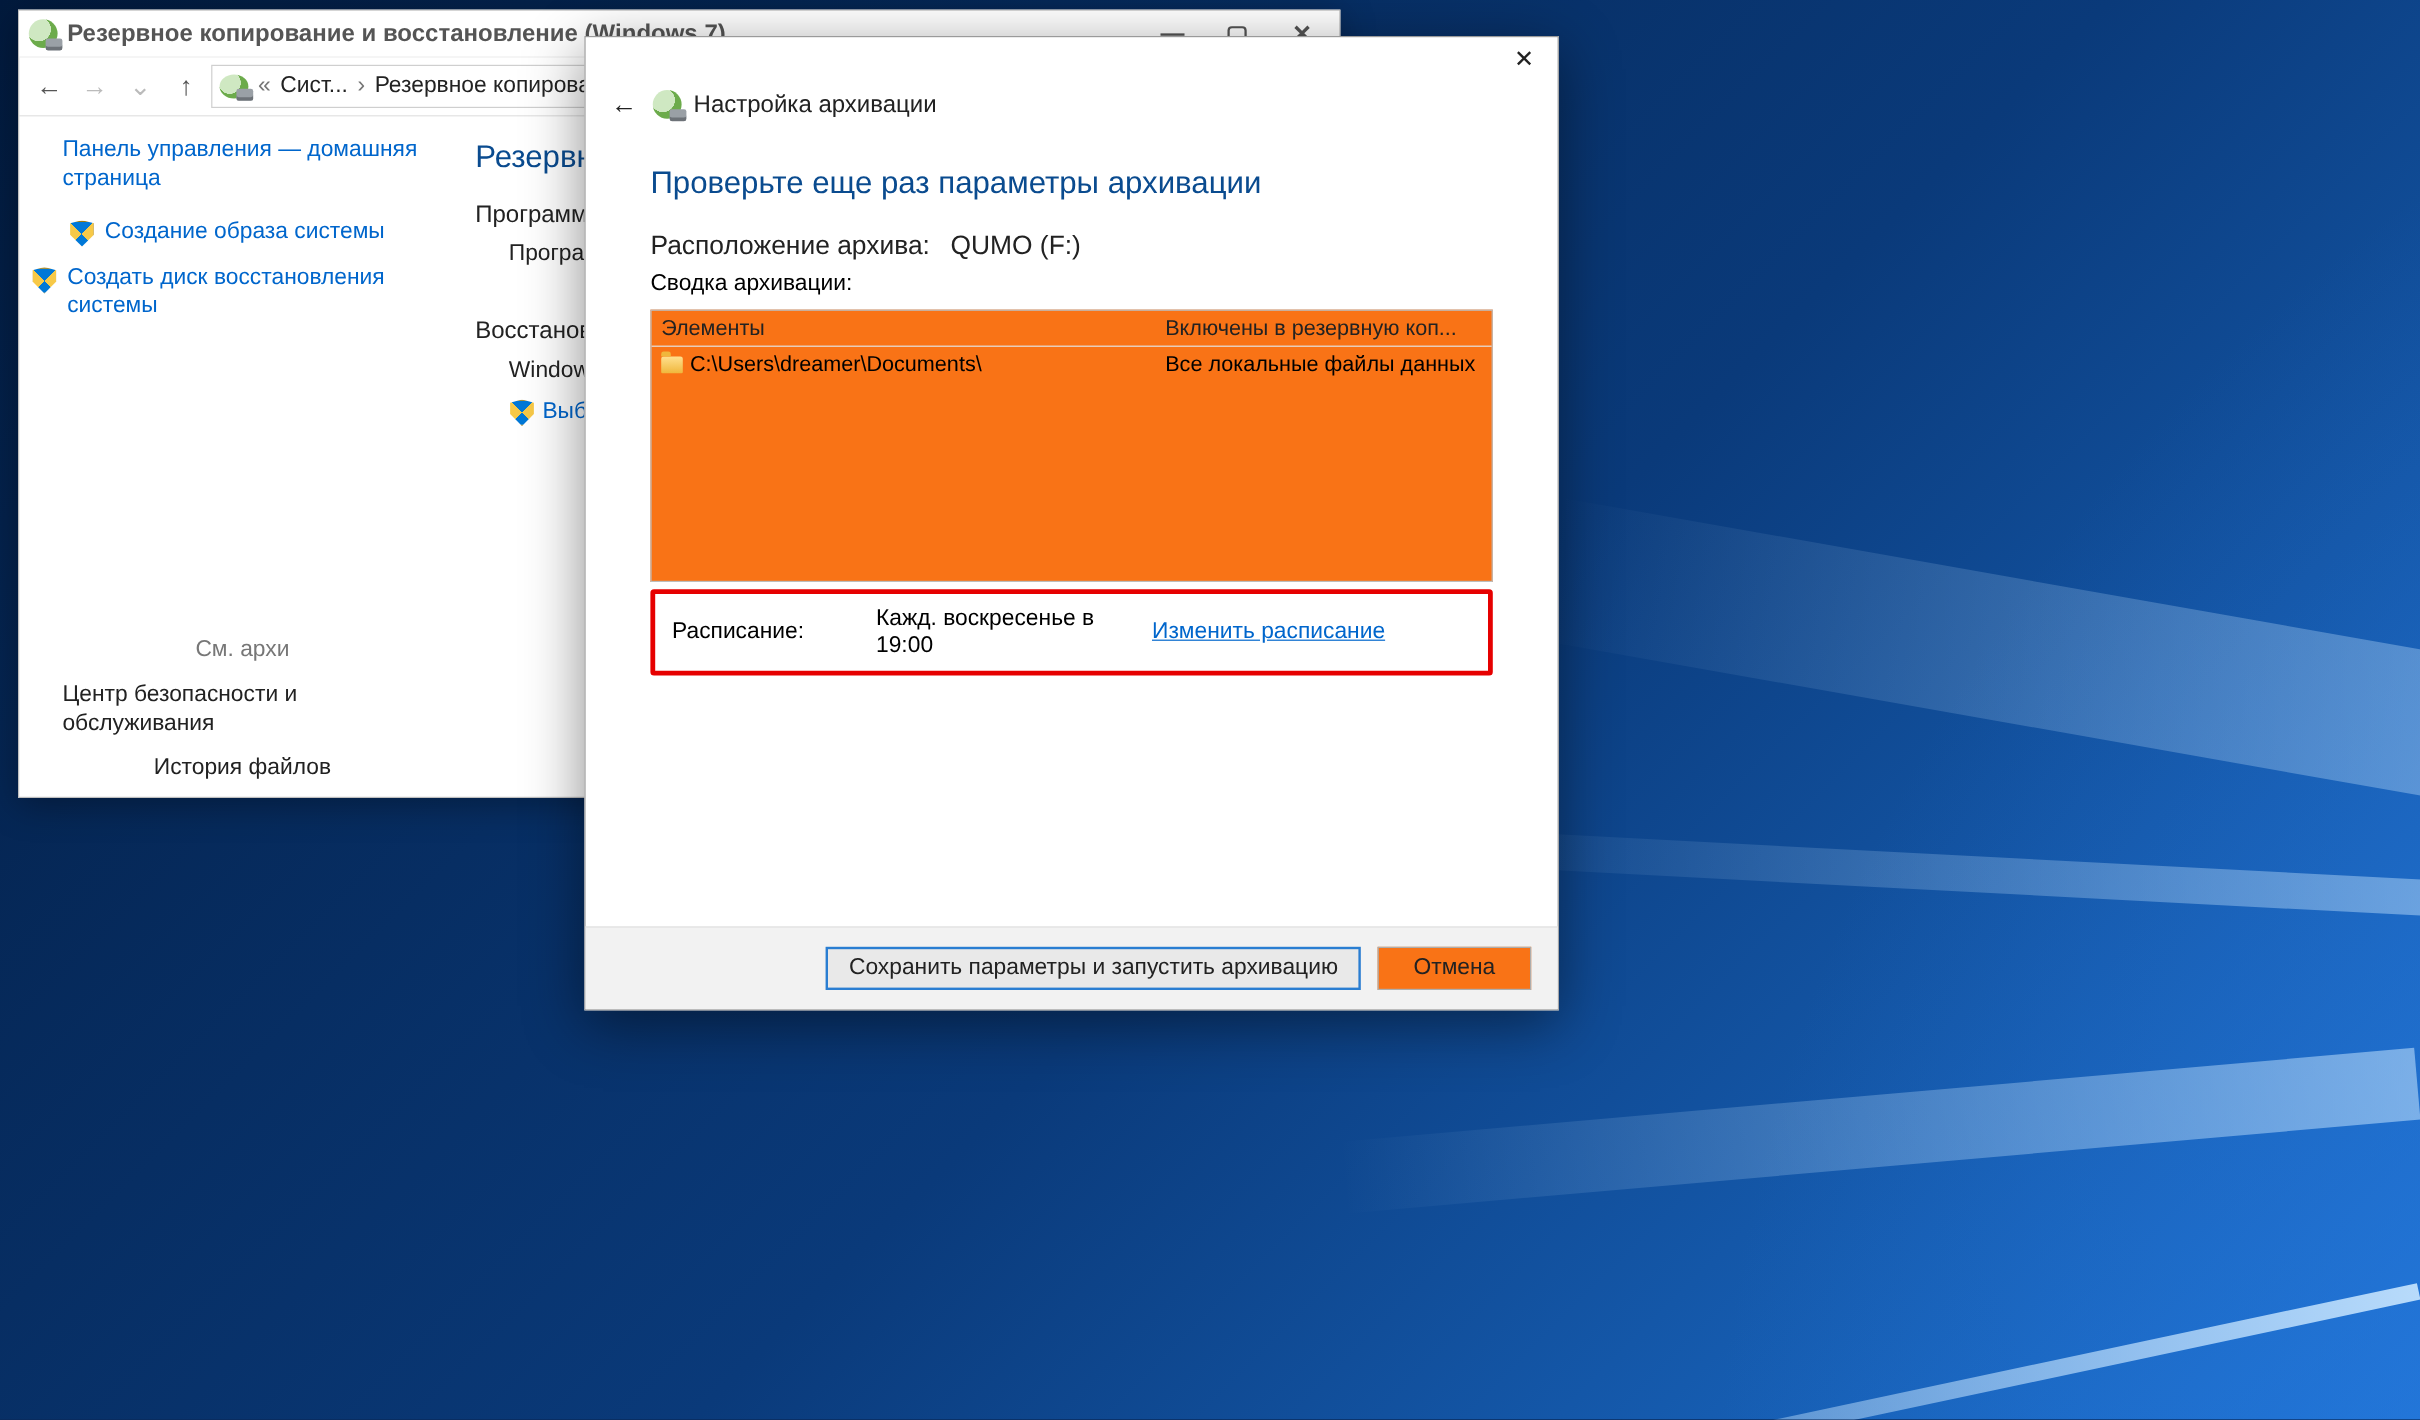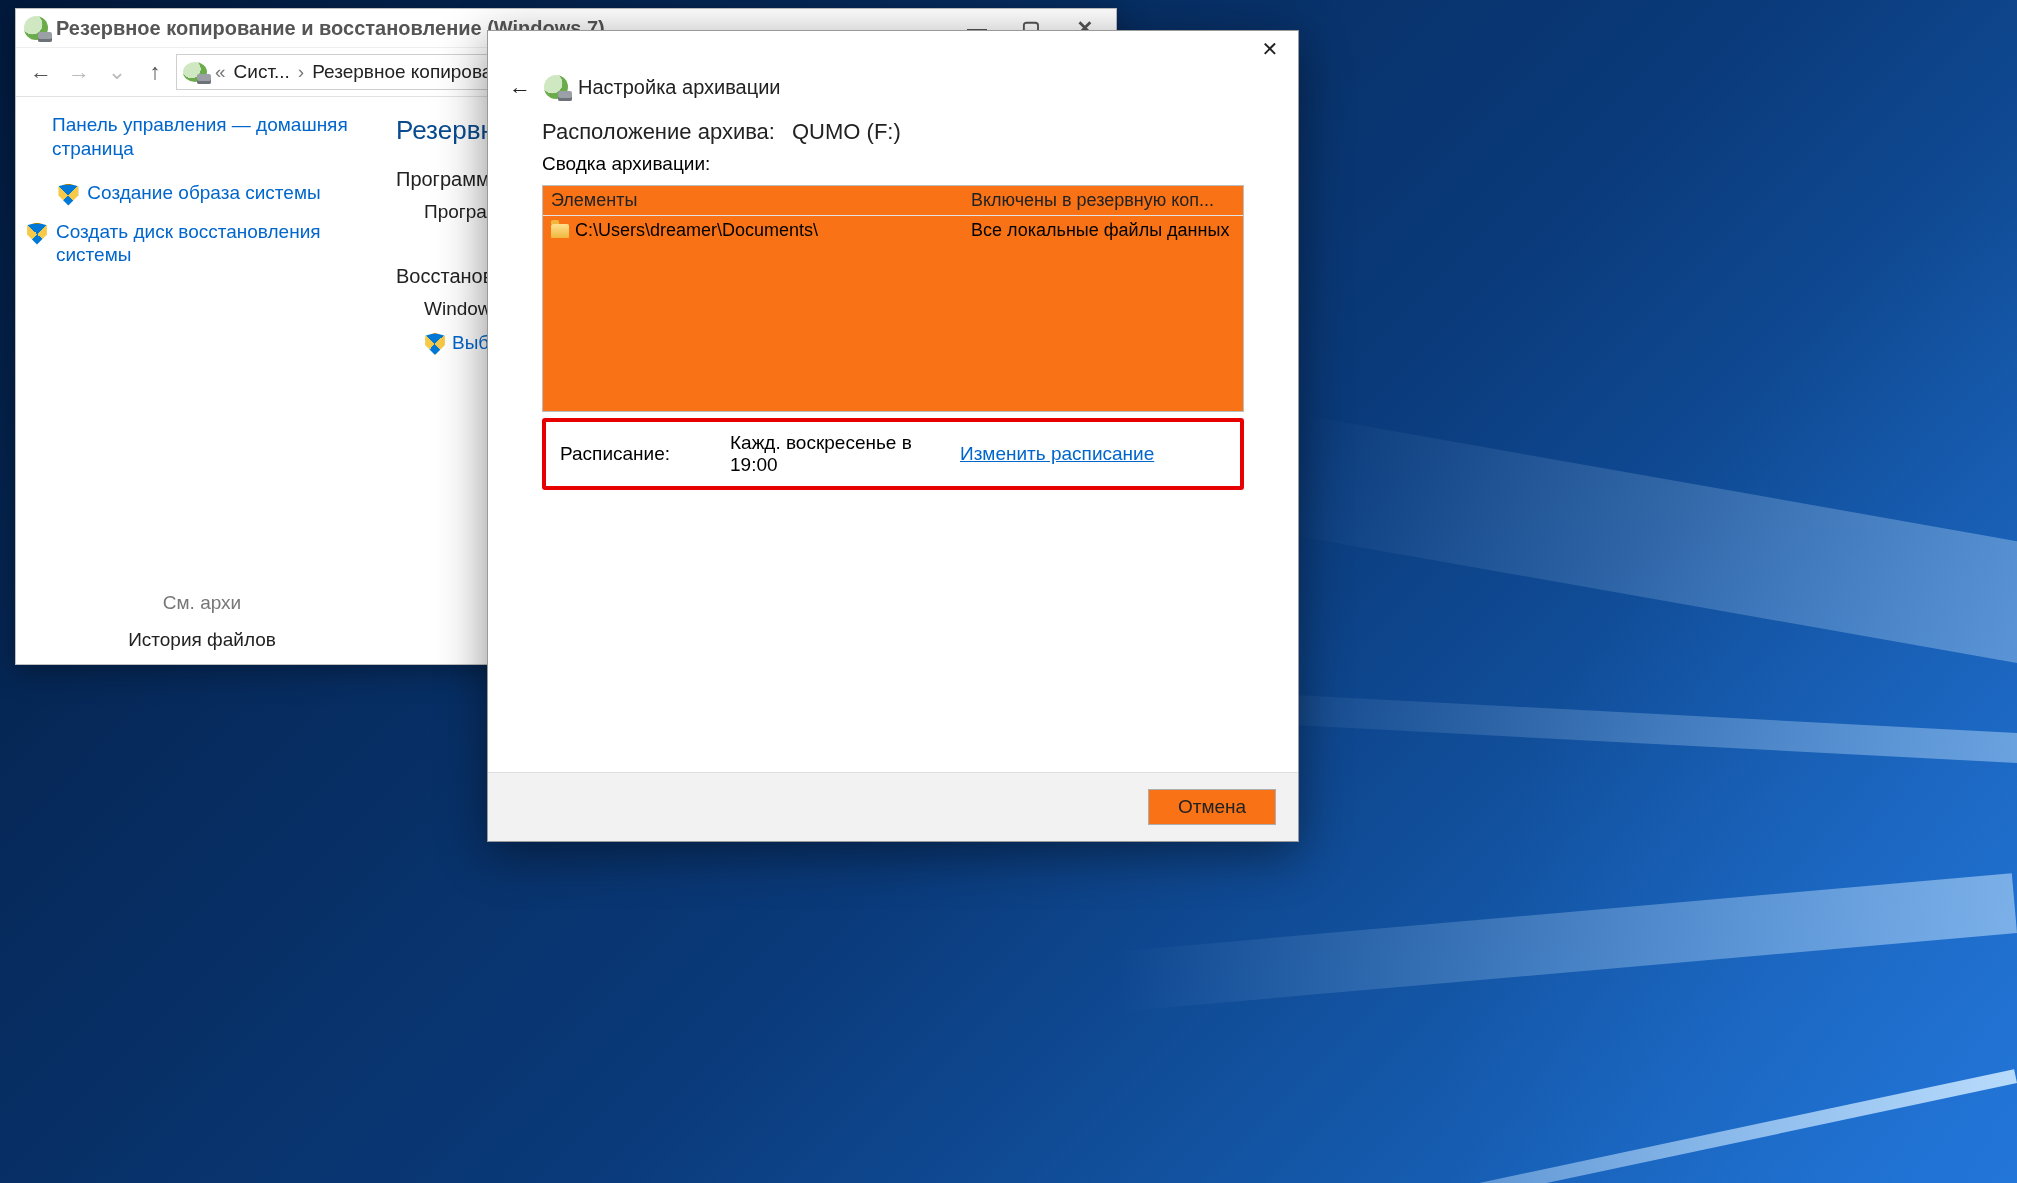--- a/index.html
+++ b/index.html
@@ -268,20 +268,21 @@
       <div class="home-link">Панель управления — домашняя страница</div>
       <div class="shield-row">
         <span class="shield"></span>
         <span>Создание образа системы</span>
       </div>
       <div class="shield-row">
         <span class="shield"></span>
         <span>Создать диск восстановления системы</span>
       </div>
       <div class="see-also">См. архи</div>
+      <div class="footer-link">Центр безопасности и обслуживания</div>
       <div class="footer-link">История файлов</div>
     </div>
     <div class="cp-main">
       <h2>Резервное коп</h2>
       <div class="sub-h">Программа архивац</div>
       <div class="indent">Программа архи</div>
       <div class="sub-h" style="margin-top:42px">Восстановление</div>
       <div class="indent">Windows не уда</div>
       <div class="indent link-shield" style="margin-top:10px">
         <span class="shield"></span>
@@ -294,20 +295,21 @@
 <div class="wiz-window">
   <div class="wiz-top">
     <span class="wiz-close">✕</span>
   </div>
   <div class="wiz-header">
     <span class="wiz-back">←</span>
     <span class="backup-icon"></span>
     <span>Настройка архивации</span>
   </div>
   <div class="wiz-body">
+    <div class="wiz-title">Проверьте еще раз параметры архивации</div>
     <div class="kv">
       <div class="k">Расположение архива:</div>
       <div class="v">QUMO (F:)</div>
     </div>
     <div class="sum-label">Сводка архивации:</div>
     <div class="items-box">
       <div class="items-head">
         <div class="col-a">Элементы</div>
         <div class="col-b">Включены в резервную коп...</div>
       </div>
@@ -319,15 +321,16 @@
         <div class="col-b">Все локальные файлы данных</div>
       </div>
     </div>
     <div class="sched-row">
       <span class="lab">Расписание:</span>
       <span class="val">Кажд. воскресенье в 19:00</span>
       <a href="#">Изменить расписание</a>
     </div>
   </div>
   <div class="wiz-footer">
+    <div class="btn primary">Сохранить параметры и запустить архивацию</div>
     <div class="btn">Отмена</div>
   </div>
 </div>
 
 </body></html>

